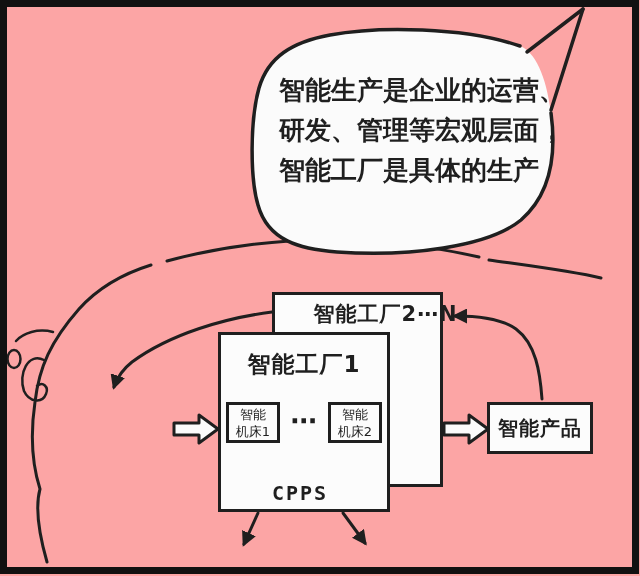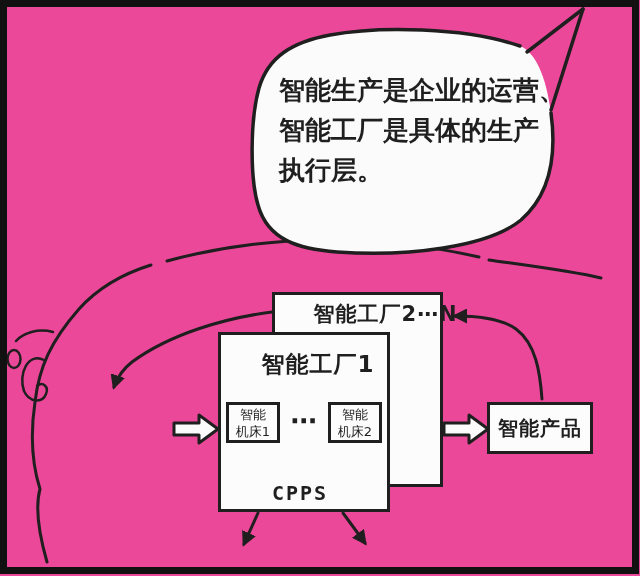--- a/index.html
+++ b/index.html
@@ -1,17 +1,17 @@
 <!DOCTYPE html>
 <html><head>
 <meta charset="utf-8">
 <style>
   html,body{margin:0;padding:0;background:#e8e8e8;}
   .stage{
-    position:relative;width:640px;height:576px;background:#ec4899;
+    position:relative;width:640px;height:576px;background:#fca5a5;
     overflow:hidden;font-family:"DejaVu Sans","Liberation Sans",sans-serif;
     color:#1f1f1f;
   }
   .scene{position:absolute;left:0;top:0;z-index:1;}
   .overlay{position:absolute;left:0;top:0;width:640px;height:576px;z-index:2;pointer-events:none;}
   .box{position:absolute;border:3px solid #1f1f1f;background:#fcfcfc;box-sizing:border-box;}
   .lbl{position:absolute;text-align:center;font-weight:600;letter-spacing:1px;}
   .bubble-text{position:absolute;left:279px;top:70px;width:275px;}
   .bubble-text .line{height:40px;line-height:40px;font-size:26px;font-weight:600;letter-spacing:0px;white-space:nowrap;}
   .two-line{display:flex;flex-direction:column;justify-content:center;align-items:center;
@@ -59,29 +59,29 @@
     <polygon points="174,423 199,423 199,415 218,429 199,443 199,435 174,435" fill="#fbfbfb" stroke="#1f1f1f" stroke-width="3" stroke-linejoin="round"></polygon>
     <polygon points="444,423 469,423 469,415 488,429 469,443 469,435 444,435" fill="#fbfbfb" stroke="#1f1f1f" stroke-width="3" stroke-linejoin="round"></polygon>
 
     <rect x="3.5" y="3.5" width="632" height="567" fill="none" stroke="#111" stroke-width="7"></rect>
   </svg>
 
   <div class="overlay">
 
     <div class="bubble-text">
       <div class="line">智能生产是企业的运营、</div>
+      <div class="line">研发、管理等宏观层面，</div>
       <div class="line">智能工厂是具体的生产</div>
-      <div class="line">执行层。</div>
     </div>
 
     <div class="box" style="left:272px;top:292px;width:171px;height:195px;"></div>
     <div class="lbl" style="left:272px;top:300px;width:171px;font-size:21px;padding-left:28px;">智能工厂2⋯N</div>
 
     <div class="box" style="left:218px;top:332px;width:172px;height:180px;border-width:3.5px;"></div>
-    <div class="lbl" style="left:232px;top:349px;width:172px;font-size:23px;">智能工厂1</div>
+    <div class="lbl" style="left:218px;top:349px;width:172px;font-size:23px;">智能工厂1</div>
 
     <div class="box two-line" style="left:226px;top:402px;width:54px;height:41px;">智能
 机床1</div>
     <div class="lbl" style="left:280px;top:406px;width:48px;font-size:26px;font-weight:bold;">⋯</div>
     <div class="box two-line" style="left:328px;top:402px;width:54px;height:41px;">智能
 机床2</div>
 
 
     <div class="lbl cpps" style="left:218px;top:481px;width:164px;">CPPS</div>
 

